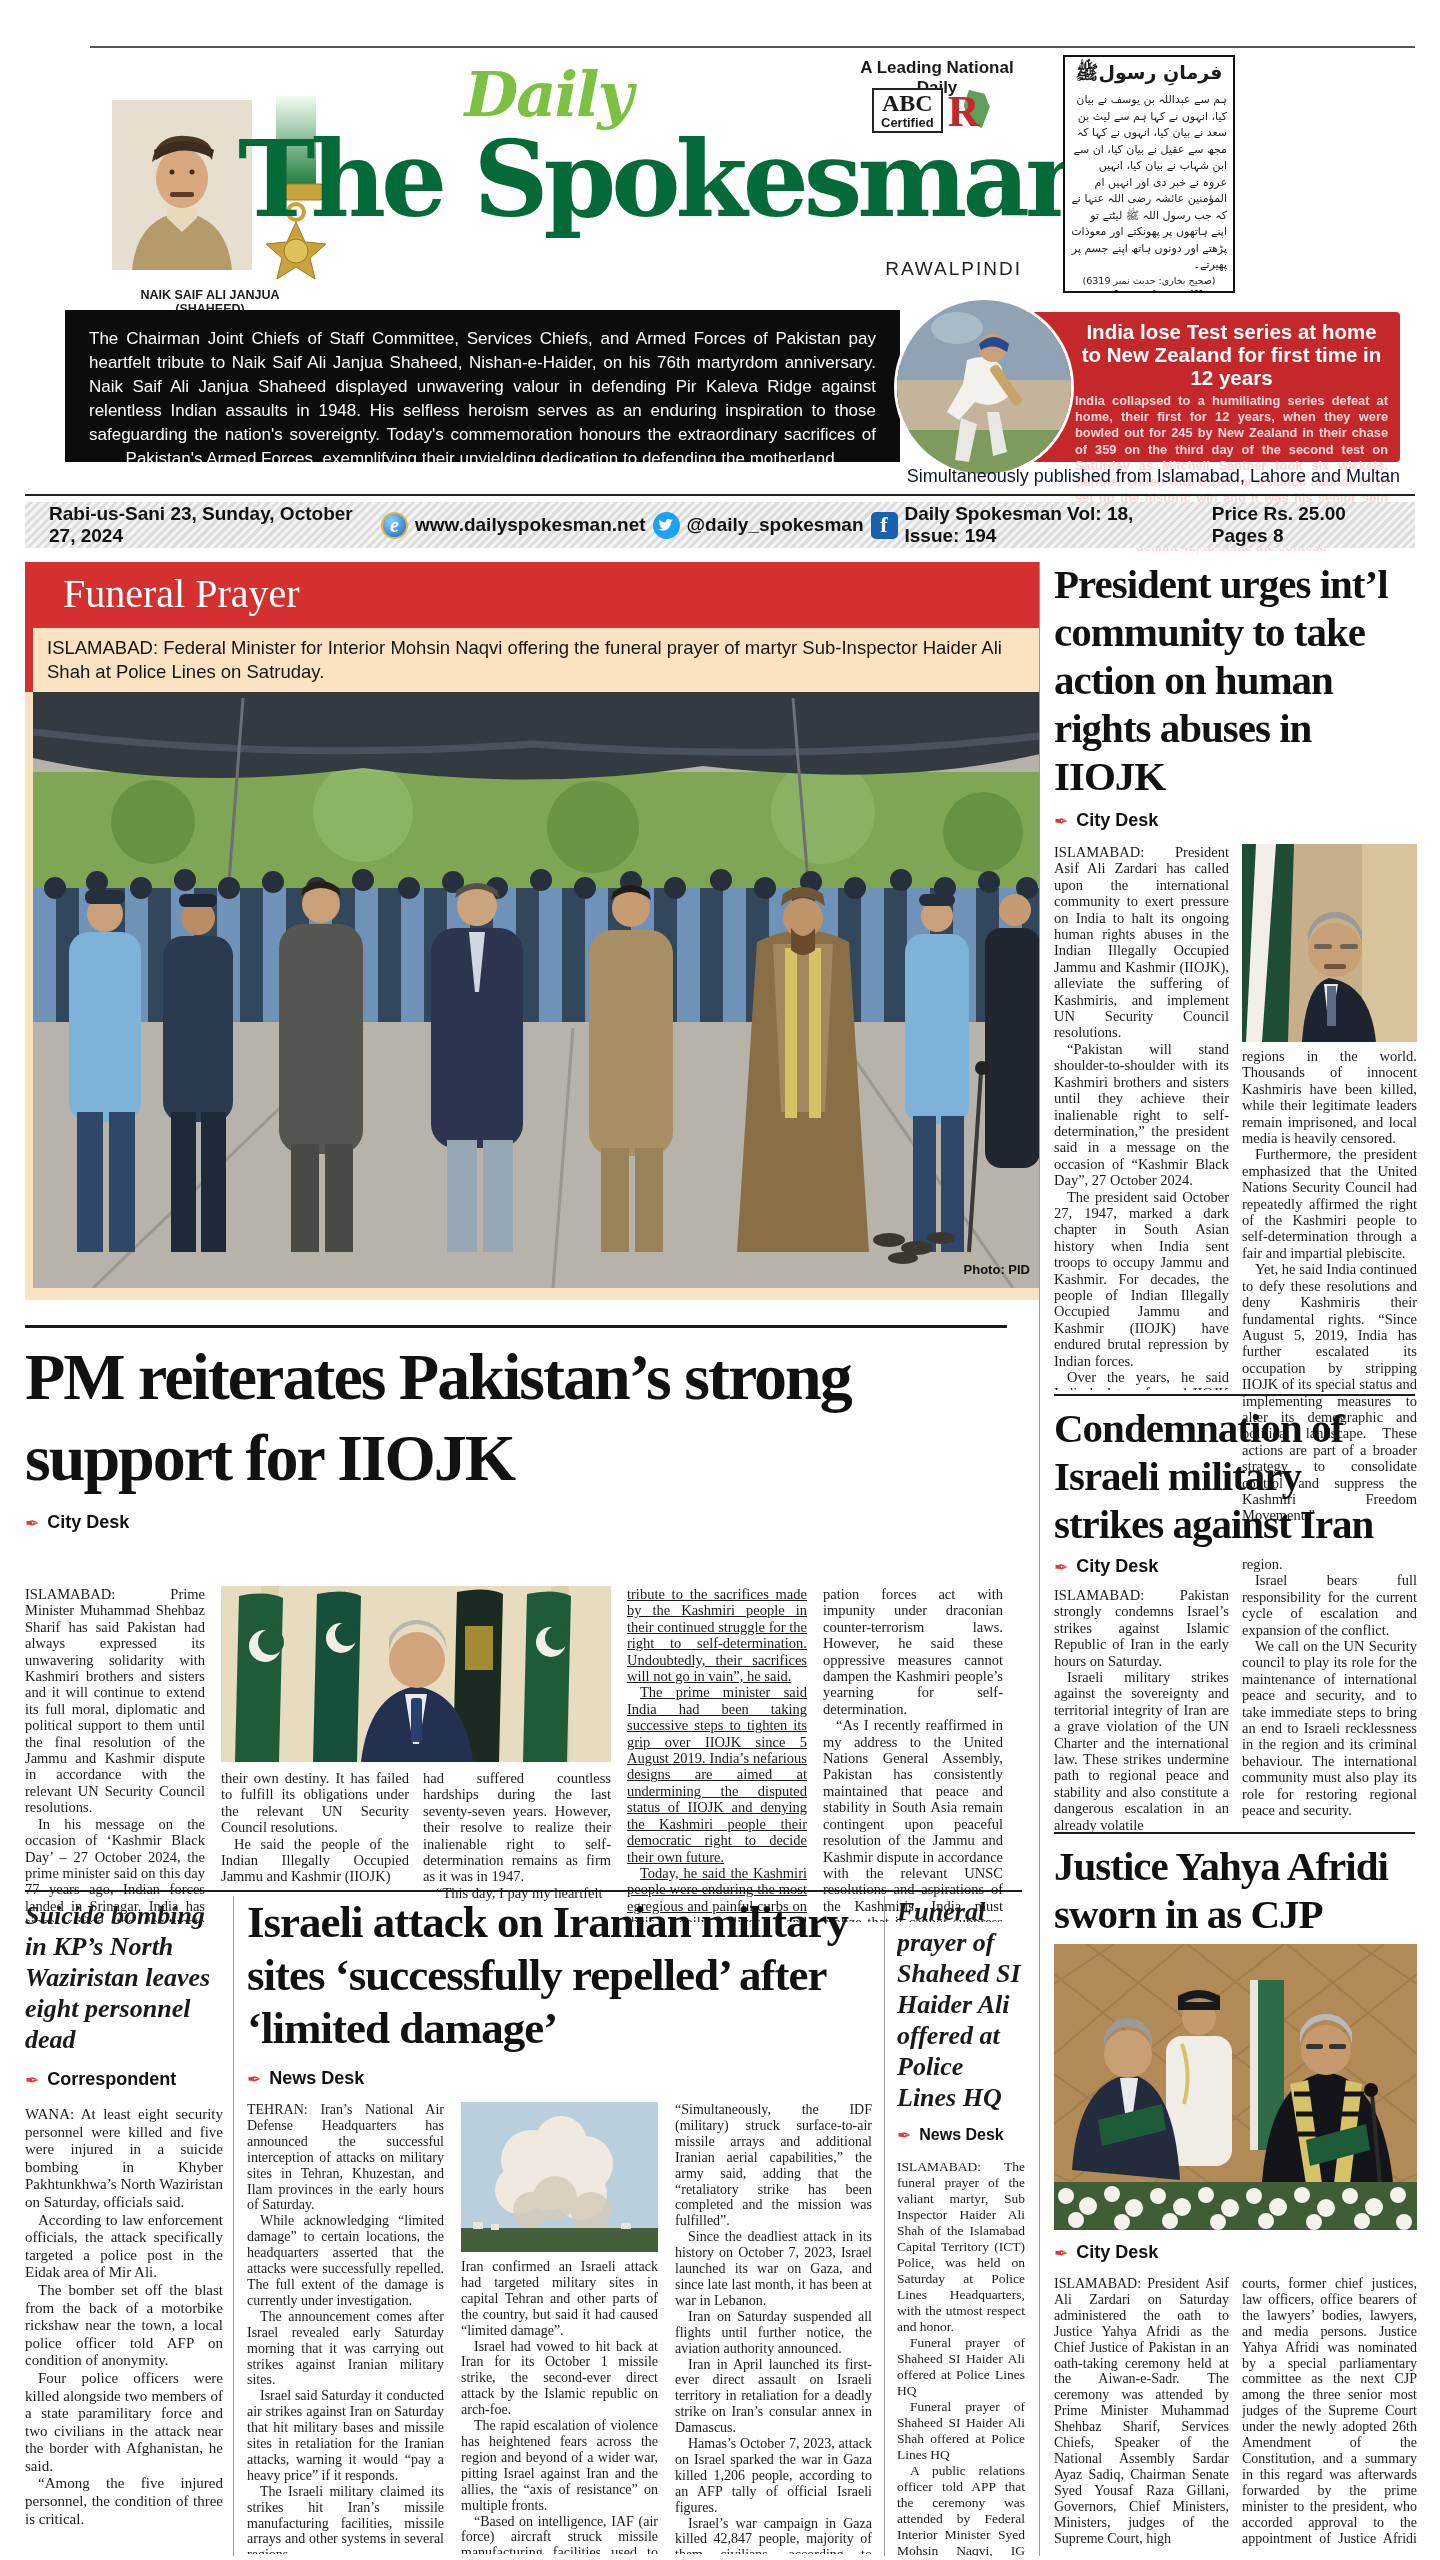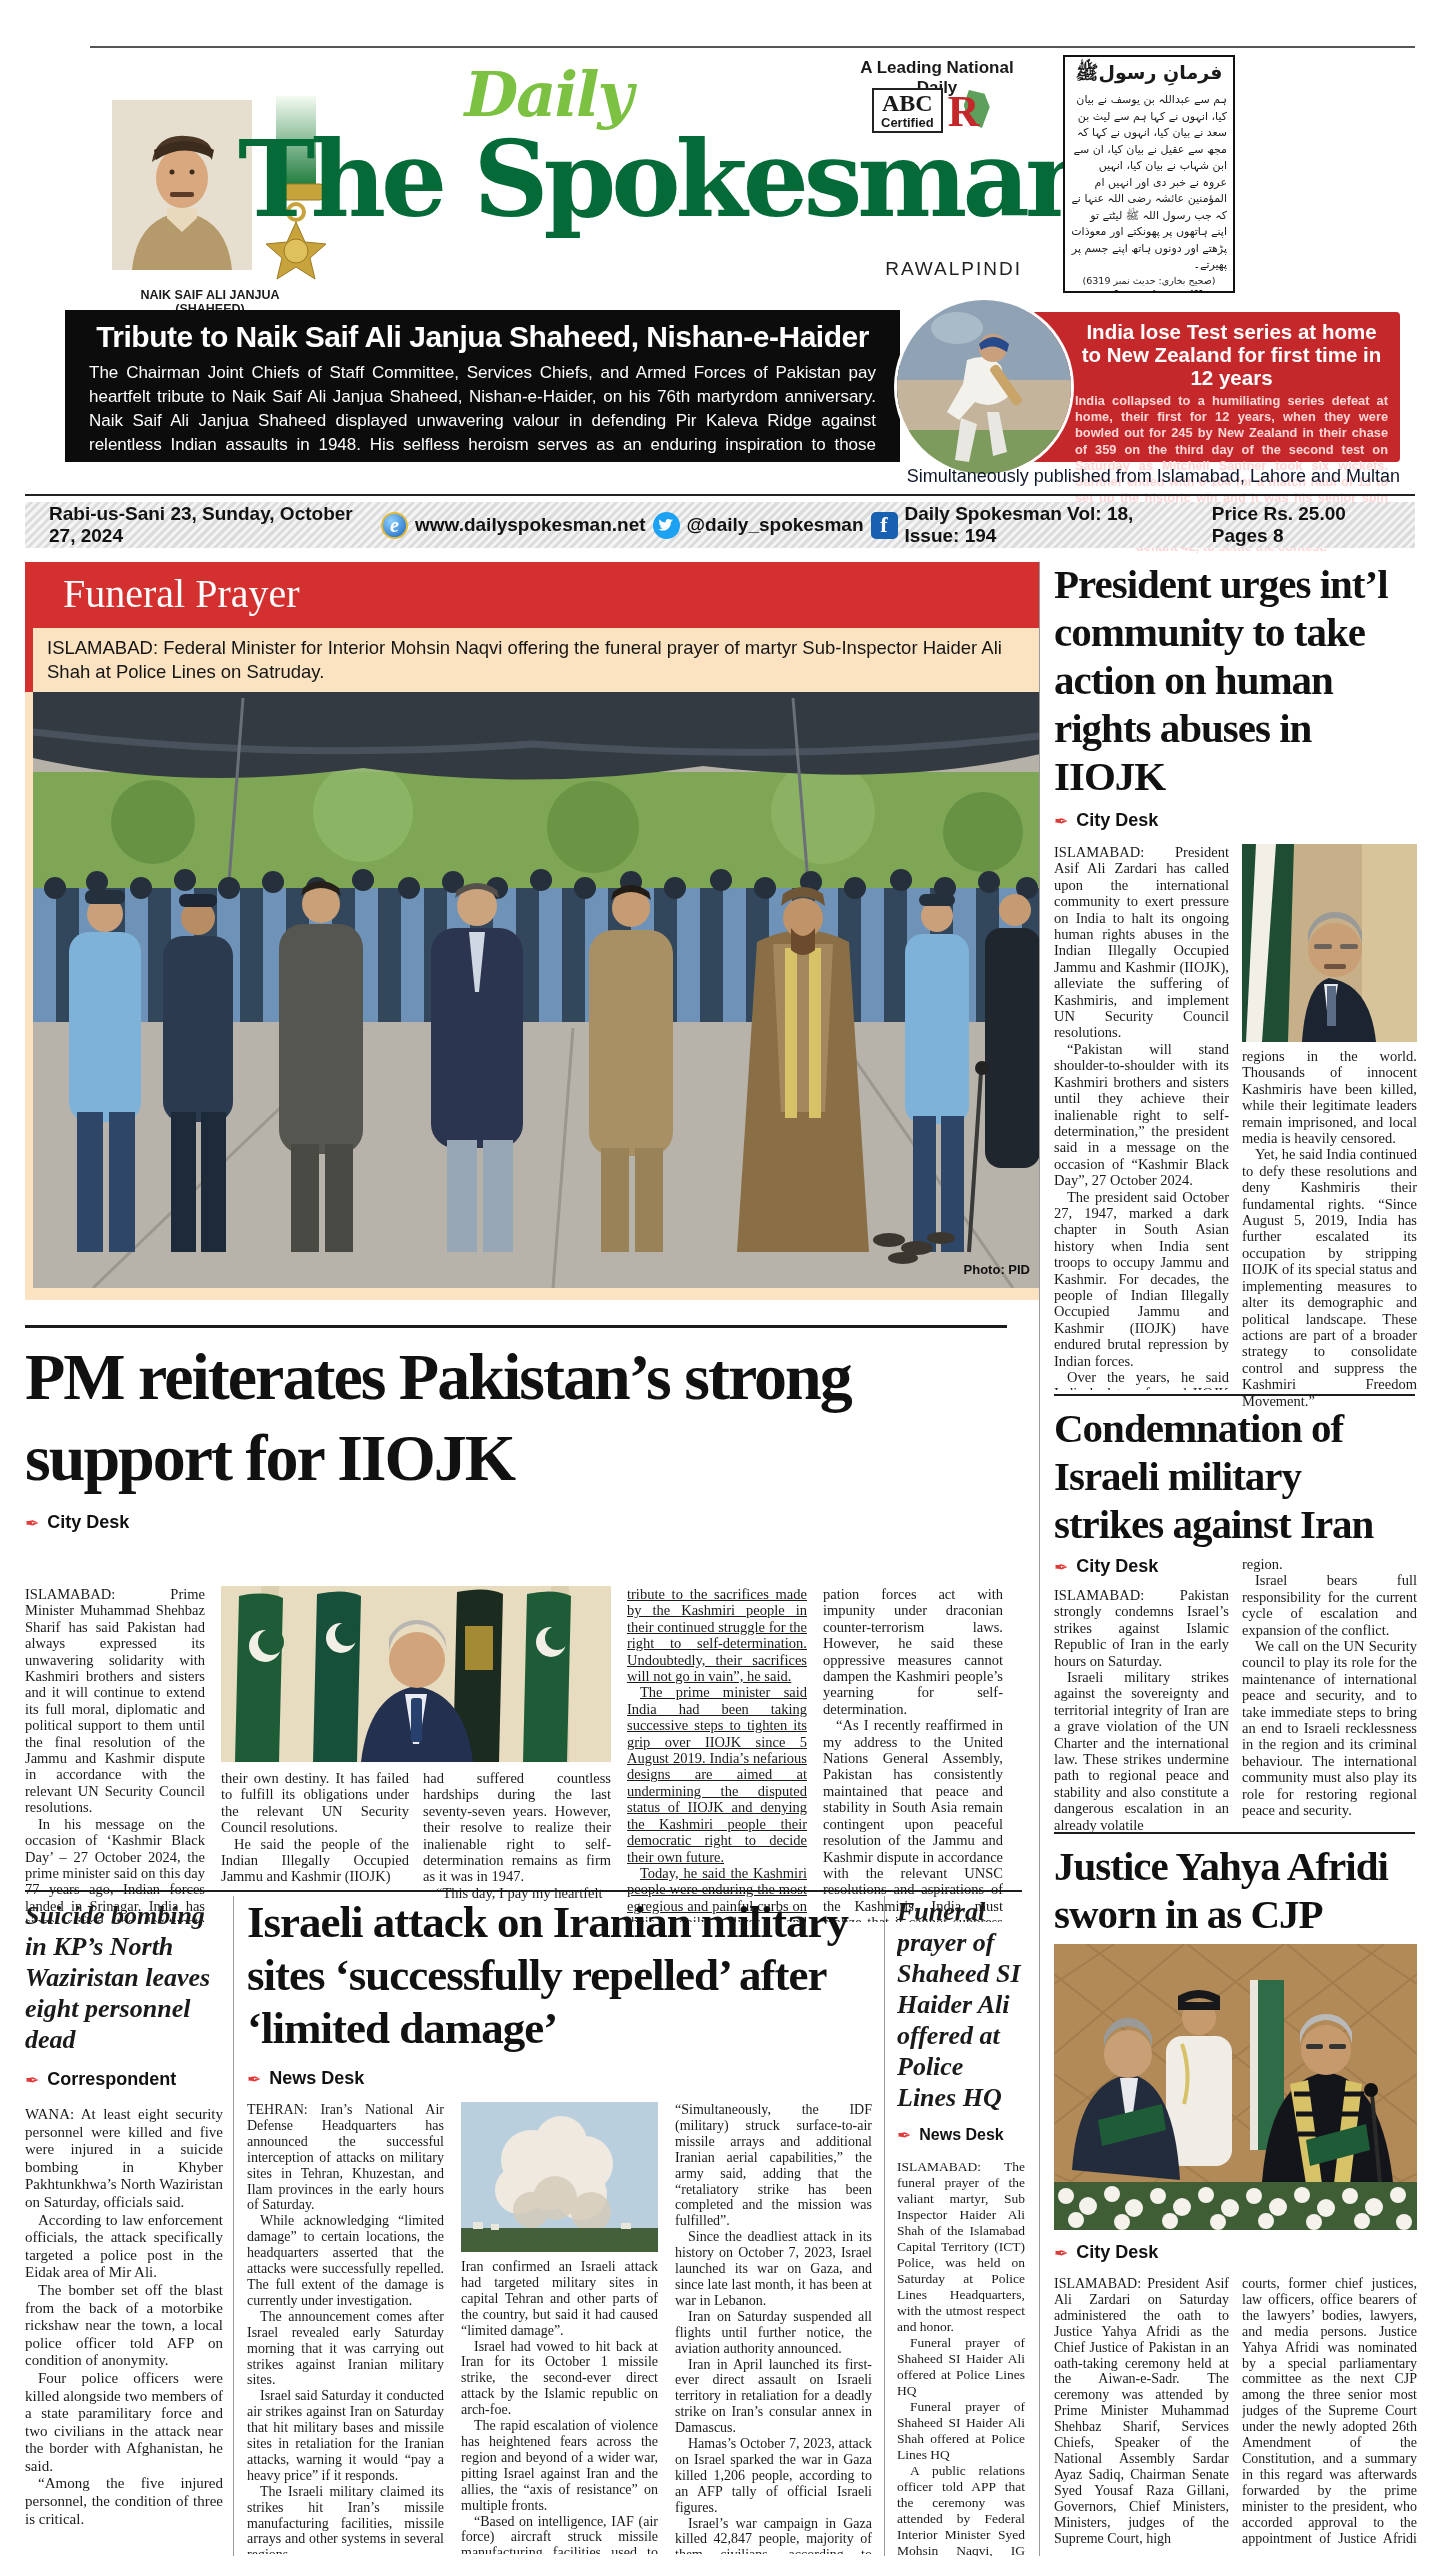--- a/index.html
+++ b/index.html
@@ -199,21 +199,20 @@
 
   <div class="abs hadith-box">
     <div class="hadith-h">فرمانِ رسولﷺ</div>
     <div class="hadith-b">ہم سے عبداللہ بن یوسف نے بیان کیا، انہوں نے کہا ہم سے لیث بن سعد نے بیان کیا، انہوں نے کہا کہ مجھ سے عقیل نے بیان کیا، ان سے ابن شہاب نے بیان کیا، انہیں عروہ نے خبر دی اور انہیں ام المؤمنین عائشہ رضی اللہ عنہا نے کہ جب رسول اللہ ﷺ لیٹتے تو اپنے ہاتھوں پر پھونکتے اور معوذات پڑھتے اور دونوں ہاتھ اپنے جسم پر پھیرتے۔</div>
     <div class="hadith-r">(صحیح بخاری: حدیث نمبر 6319)</div>
     <div class="hadith-s1">Barkat Rice Mills</div>
 
   </div>
 
   <div class="abs tribute">
-    <div class="t">Tribute to Naik Saif Ali Janjua Shaheed, Nishan-e-Haider</div>
     <div class="b">The Chairman Joint Chiefs of Staff Committee, Services Chiefs, and Armed Forces of Pakistan pay heartfelt tribute to Naik Saif Ali Janjua Shaheed, Nishan-e-Haider, on his 76th martyrdom anniversary. Naik Saif Ali Janjua Shaheed displayed unwavering valour in defending Pir Kaleva Ridge against relentless Indian assaults in 1948. His selfless heroism serves as an enduring inspiration to those safeguarding the nation's sovereignty. Today's commemoration honours the extraordinary sacrifices of Pakistan's Armed Forces, exemplifying their unyielding dedication to defending the motherland.</div>
   </div>
 
   <div class="abs indiabox">
     <div class="t">India lose Test series at home to New Zealand for first time in 12 years</div>
     <div class="b">India collapsed to a humiliating series defeat at home, their first for 12 years, when they were bowled out for 245 by New Zealand in their chase of 359 on the third day of the second test on Saturday as Mitchell Santner took six wickets. Santner ended with 6-104 for a match haul of 13 to set up the historic win and it was his senior spin partner Ajaz Patel who picked up the last two Indian wickets, including Ravindra Jadeja for a defiant 42, to settle the contest.</div>
   </div>
 
   <div class="abs cricket">
     <svg width="174" height="174" viewBox="0 0 174 174">
@@ -394,20 +393,21 @@
           <rect x="85" y="142" width="9" height="40" fill="#5a6c85"></rect>
           <circle cx="93" cy="106" r="27" fill="#c99f76"></circle>
           <path d="M66,100 Q70,76 93,74 Q116,76 120,100 L120,88 Q112,68 93,68 Q74,68 66,88 Z" fill="#9a9a98"></path>
           <rect x="72" y="100" width="18" height="5" rx="2" fill="#555" opacity=".8"></rect>
           <rect x="98" y="100" width="18" height="5" rx="2" fill="#555" opacity=".8"></rect>
           <rect x="82" y="120" width="22" height="5" rx="2" fill="#6e5340"></rect>
         </svg>
       </div>
       <div class="colp bt">
           <p>regions in the world. Thousands of innocent Kashmiris have been killed, while their legitimate leaders remain imprisoned, and local media is heavily censored.</p>
+          <p>Furthermore, the president emphasized that the United Nations Security Council had repeatedly affirmed the right of the Kashmiri people to self-determination through a fair and impartial plebiscite.</p>
           <p>Yet, he said India continued to defy these resolutions and deny Kashmiris their fundamental rights. “Since August 5, 2019, India has further escalated its occupation by stripping IIOJK of its special status and implementing measures to alter its demographic and political landscape. These actions are part of a broader strategy to consolidate control and suppress the Kashmiri Freedom Movement.”</p>
         </div>
     </div>
   </div>
   <div class="abs rule rule-1388"></div>
 
   <div class="abs headline cond-head">Condemnation of Israeli military strikes against Iran</div>
   <div class="abs cols cond-body">
     <div class="cond-c1">
       <div class="byline" style="margin-bottom:10px;">

